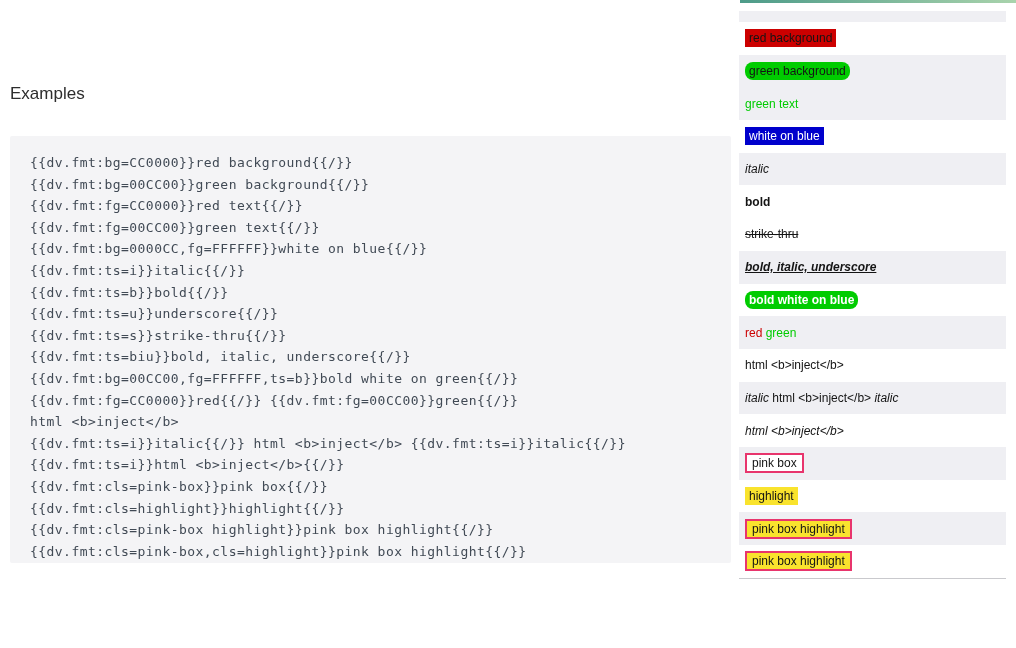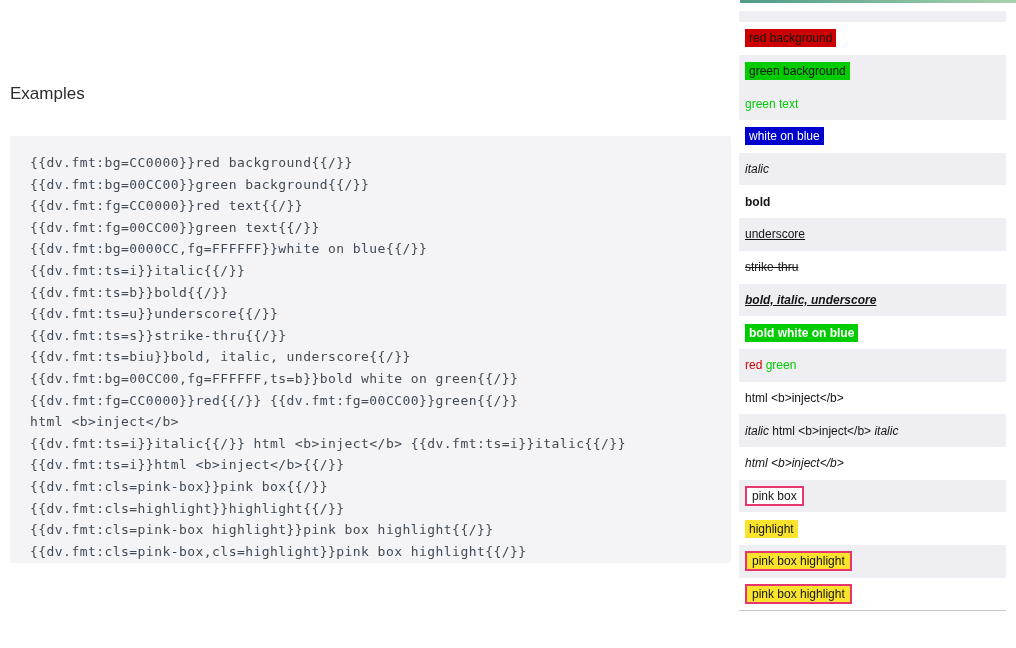--- a/index.html
+++ b/index.html
@@ -34,21 +34,21 @@
     box-sizing:border-box;height:32.7px;
     display:flex;align-items:center;
     padding-left:6px;
     font-size:12px;color:#141414;
   }
   .row.stripe{background:var(--stripe);}
   .row.spacer{height:11px;padding:0;}
   .seg{white-space:pre;}
   .chip{display:inline-block;padding:2px 4px;}
   .bg-red{background:var(--red);}
-  .bg-green{background:var(--green);}
+  .bg-green{background:var(--green);border-radius:8px;}
   .bg-blue{background:var(--blue);text-align:center;}
   .fg-red{color:var(--red);}
   .fg-green{color:var(--green);}
   .fg-white{color:#ffffff;}
   .it{font-style:italic;text-align:center;}
   .bo{font-weight:bold;}
   .un{text-decoration:underline;}
   .st{text-decoration:line-through;}
   .bo.it.un{text-decoration:underline;}
   .pink-box{background:#ffffff;border:2px solid var(--pink);padding:1px 5px;}
@@ -77,23 +77,20 @@
     </div>
     <div class="row">
       <span class="seg chip bg-blue fg-white">white on blue</span>
     </div>
     <div class="row stripe">
       <span class="seg it">italic</span>
     </div>
     <div class="row">
       <span class="seg bo">bold</span>
     </div>
-    <div class="row stripe">
-      <span class="seg un">underscore</span>
-    </div>
     <div class="row">
       <span class="seg st">strike-thru</span>
     </div>
     <div class="row stripe">
       <span class="seg bo it un">bold, italic, underscore</span>
     </div>
     <div class="row">
       <span class="seg chip bg-green fg-white bo">bold white on blue</span>
     </div>
     <div class="row stripe">

